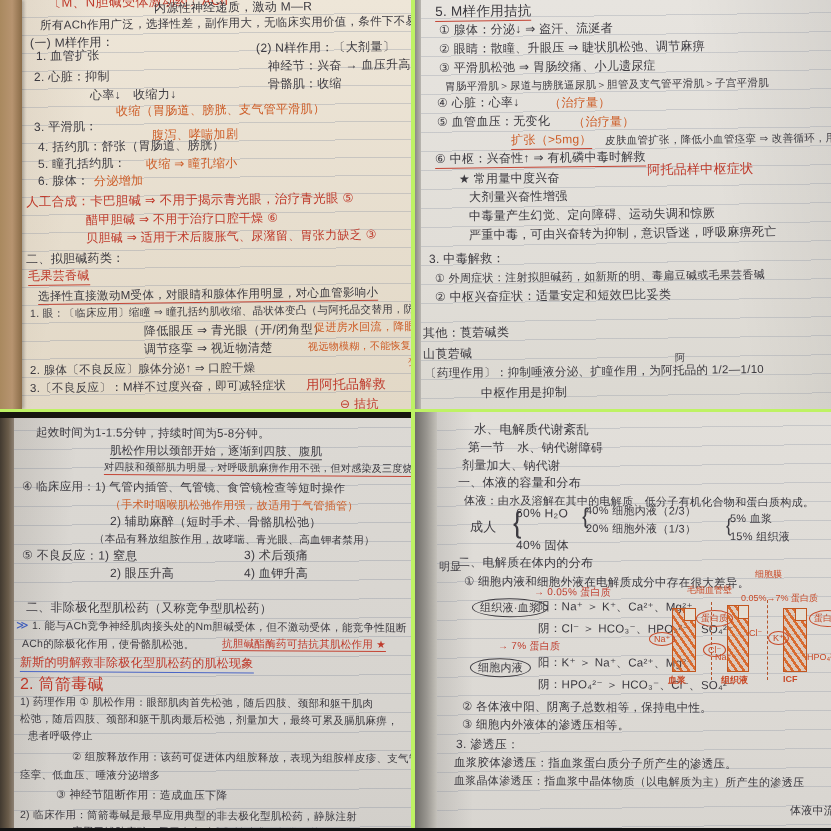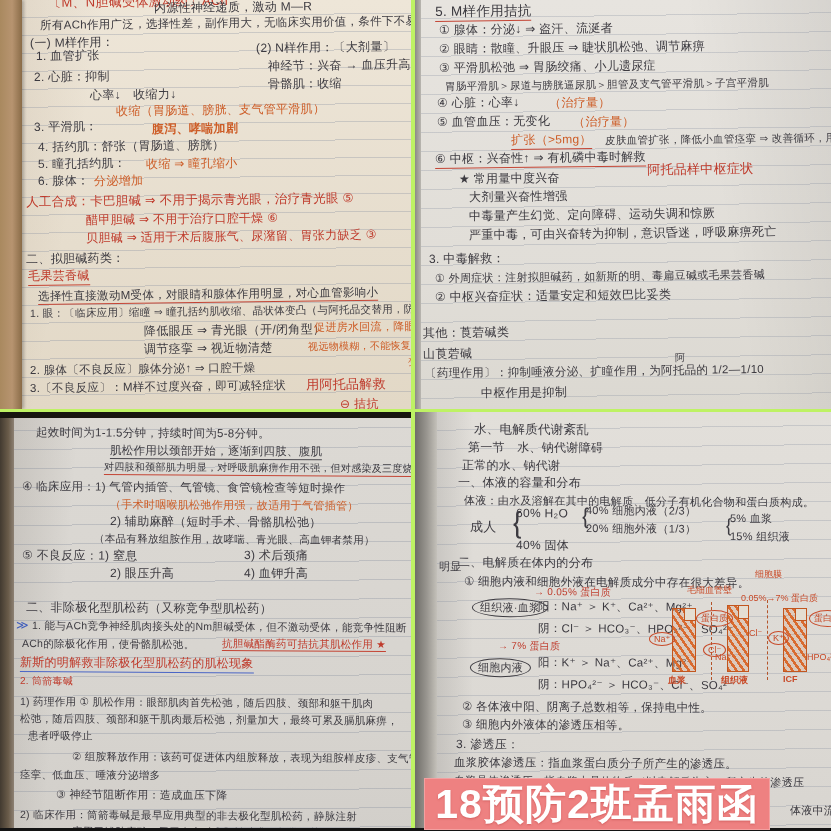--- a/index.html
+++ b/index.html
@@ -71,21 +71,21 @@
         <div class="hline c-k" style="left: 16px; top: 19px; font-size: 11.5px;">所有ACh作用广泛，选择性差，副作用大，无临床实用价值，条件下不易药用</div>
         <div class="hline c-k" style="left: 6px; top: 37px;">(一) M样作用：</div>
         <div class="hline c-k" style="left: 12px; top: 50px;">1. 血管扩张</div>
         <div class="hline c-k" style="left: 232px; top: 42px;">(2) N样作用：〔大剂量〕</div>
         <div class="hline c-k" style="left: 244px; top: 60px;">神经节：兴奋 → 血压升高</div>
         <div class="hline c-k" style="left: 244px; top: 78px;">骨骼肌：收缩</div>
         <div class="hline c-k" style="left: 10px; top: 71px;">2. 心脏：抑制</div>
         <div class="hline c-k" style="left: 66px; top: 89px;">心率↓　收缩力↓</div>
         <div class="hline c-k" style="left: 10px; top: 121px; text-align: right;">3. 平滑肌：</div>
         <div class="hline c-o" style="left: 92px; top: 105px;">收缩（胃肠道、膀胱、支气管平滑肌）</div>
-        <div class="hline c-o" style="left: 128px; top: 123px; font-weight: bold;">腹泻、哮喘加剧</div>
+        <div class="hline c-o" style="left: 128px; top: 129px;">腹泻、哮喘加剧</div>
         <div class="hline c-k" style="left: 14px; top: 141px;">4. 括约肌：舒张（胃肠道、膀胱）</div>
         <div class="hline c-k" style="left: 14px; top: 158px;">5. 瞳孔括约肌：</div>
         <div class="hline c-o" style="left: 122px; top: 158px;">收缩 ⇒ 瞳孔缩小</div>
         <div class="hline c-k" style="left: 14px; top: 175px;">6. 腺体：</div>
         <div class="hline c-o" style="left: 70px; top: 175px;">分泌增加</div>
         <div class="hline c-r" style="left: 2px; top: 195px; font-size: 12.5px;">人工合成：卡巴胆碱 ⇒ 不用于揭示青光眼，治疗青光眼 ⑤</div>
         <div class="hline c-r" style="left: 62px; top: 214px;">醋甲胆碱 ⇒ 不用于治疗口腔干燥 ⑥</div>
         <div class="hline c-r" style="left: 62px; top: 232px;">贝胆碱 ⇒ 适用于术后腹胀气、尿潴留、胃张力缺乏 ③</div>
         <div class="hline c-k" style="left: 2px; top: 253px;">二、拟胆碱药类：</div>
         <div class="hline c-r u-r" style="left: 4px; top: 270px; font-size: 12px;">毛果芸香碱</div>
@@ -149,39 +149,39 @@
         <div class="hline c-k" style="left: 6px; top: 131px;">⑤ 不良反应：1) 窒息</div>
         <div class="hline c-k" style="left: 228px; top: 131px;">3) 术后颈痛</div>
         <div class="hline c-k" style="left: 94px; top: 149px;">2) 眼压升高</div>
         <div class="hline c-k" style="left: 228px; top: 149px;">4) 血钾升高</div>
         <div class="hline c-k" style="left: 10px; top: 183px;">二、非除极化型肌松药（又称竞争型肌松药）</div>
         <div class="hline c-b" style="left: 0px; top: 201px;">≫</div>
         <div class="hline c-k" style="left: 16px; top: 201px; font-size: 10.5px;">1. 能与ACh竞争神经肌肉接头处的Nm胆碱受体，但不激动受体，能竞争性阻断</div>
         <div class="hline c-k" style="left: 6px; top: 219px; font-size: 10.5px;">ACh的除极化作用，使骨骼肌松弛。</div>
         <div class="hline c-r u-r" style="left: 206px; top: 219px; font-size: 10.5px;">抗胆碱酯酶药可拮抗其肌松作用 ★</div>
         <div class="hline c-r u-b" style="left: 4px; top: 238px; font-size: 12px;">新斯的明解救非除极化型肌松药的肌松现象</div>
-        <div class="hline c-r" style="left: 4px; top: 257px; font-size: 10px;">2. 筒箭毒碱</div>
+        <div class="hline c-r" style="left: 4px; top: 257px; font-size: 16px;">2. 筒箭毒碱</div>
         <div class="hline c-k" style="left: 4px; top: 277px; font-size: 10.5px;">1) 药理作用 ① 肌松作用：眼部肌肉首先松弛，随后四肢、颈部和躯干肌肉</div>
         <div class="hline c-k" style="left: 4px; top: 294px; font-size: 10.5px;">松弛，随后四肢、颈部和躯干肌肉最后松弛，剂量加大，最终可累及膈肌麻痹，</div>
         <div class="hline c-k" style="left: 12px; top: 311px; font-size: 10.5px;">患者呼吸停止</div>
         <div class="hline c-k" style="left: 56px; top: 332px; font-size: 10.5px;">② 组胺释放作用：该药可促进体内组胺释放，表现为组胺样皮疹、支气管</div>
         <div class="hline c-k" style="left: 4px; top: 350px; font-size: 10.5px;">痉挛、低血压、唾液分泌增多</div>
         <div class="hline c-k" style="left: 40px; top: 370px; font-size: 11px;">③ 神经节阻断作用：造成血压下降</div>
         <div class="hline c-k" style="left: 4px; top: 390px; font-size: 10.5px;">2) 临床作用：筒箭毒碱是最早应用典型的非去极化型肌松药，静脉注射</div>
         <div class="hline c-k" style="left: 56px; top: 407px; font-size: 10.5px;">应用于辅助麻醉，用于全麻时腹肌松弛术，与常用药配伍</div>
       </div>
   </div>
 
   <div class="photo" id="ph-br" style="left:415px;top:412px;width:416px;height:419px;">
     <div class="paper"></div>
     <div class="margin-strip"></div>
     <div class="content" style="position:absolute;left:0;top:0;right:0;bottom:0;margin-left:23px;">
         <div class="hline c-k" style="left: 36px; top: 10px; font-size: 12.5px;">水、电解质代谢紊乱</div>
         <div class="hline c-k" style="left: 30px; top: 29px;">第一节　水、钠代谢障碍</div>
-        <div class="hline c-k" style="left: 24px; top: 47px;">正常的水、钠代谢</div>
+        <div class="hline c-k" style="left: 24px; top: 47px;">剂量加大、钠代谢</div>
         <div class="hline c-k" style="left: 20px; top: 64px;">一、体液的容量和分布</div>
         <div class="hline c-k" style="left: 1px; top: 148px; font-size: 11px;">明显</div>
         <div class="hline c-k" style="left: 26px; top: 82px; font-size: 11px;">体液：由水及溶解在其中的电解质、低分子有机化合物和蛋白质构成。</div>
         <div class="hline c-k" style="left: 32px; top: 108px; font-size: 13px;">成人</div>
         <div class="hline c-k" style="left: 56px; top: 92px; font-size: 32px;">｛</div>
         <div class="hline c-k" style="left: 78px; top: 95px;">60% H₂O</div>
         <div class="hline c-k" style="left: 78px; top: 127px;">40% 固体</div>
         <div class="hline c-k" style="left: 130px; top: 90px; font-size: 24px;">｛</div>
         <div class="hline c-k" style="left: 148px; top: 92px; font-size: 11px;">40% 细胞内液（2/3）</div>
         <div class="hline c-k" style="left: 148px; top: 110px; font-size: 11px;">20% 细胞外液（1/3）</div>
@@ -227,18 +227,15 @@
         <div class="dlabel circ2" style="left: 281px; top: 198px;">蛋白质</div>
         <div class="dlabel circ2" style="left: 288px; top: 231px;">Cl⁻</div>
         <div class="dlabel" style="left: 300px; top: 240px;">Na⁺</div>
         <div class="dlabel" style="left: 334px; top: 216px;">Cl⁻</div>
         <div class="dlabel circ2" style="left: 353px; top: 219px;">K⁺</div>
         <div class="dlabel circ2" style="left: 394px; top: 198px;">蛋白质</div>
         <div class="dlabel" style="left: 392px; top: 240px;">HPO₄²⁻</div>
       </div>
   </div>
 
-  <div id="banner">
-    <span>18预防2班孟雨函</span>
-  </div>
 
   <div id="edge-bottom"></div>
 </div>
 
 </body></html>

